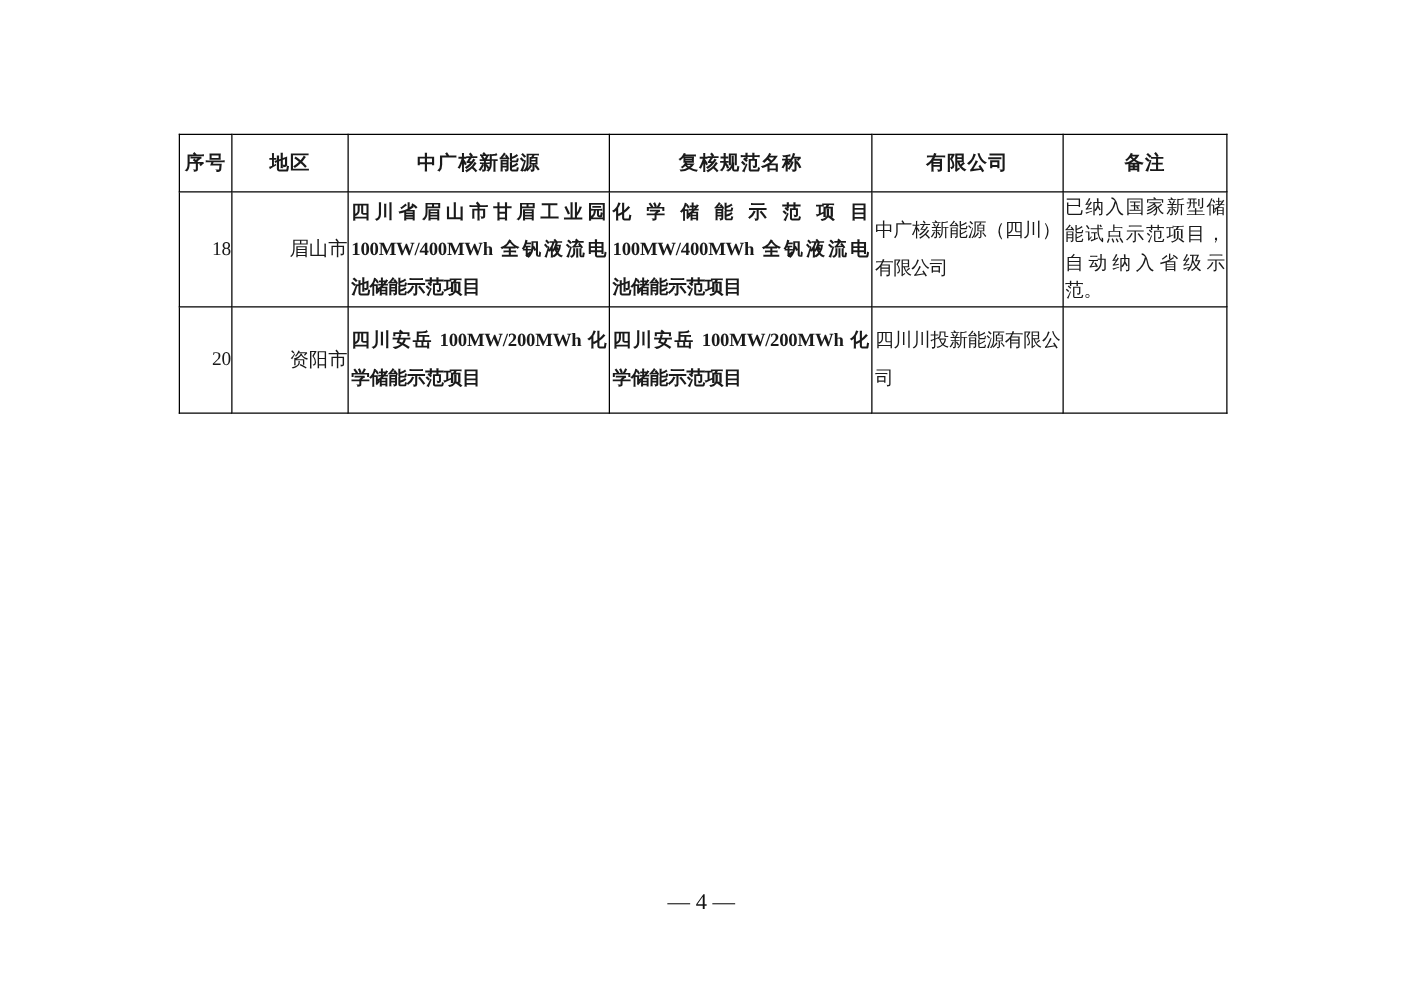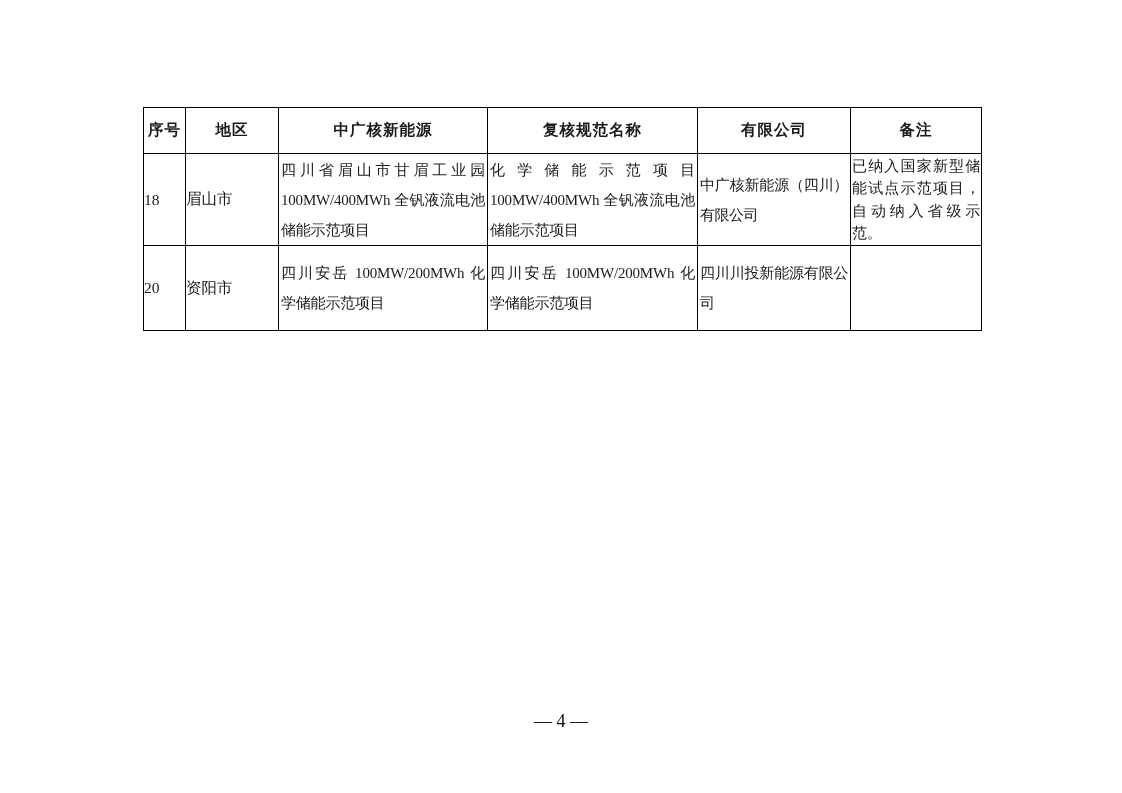--- a/index.html
+++ b/index.html
@@ -30,30 +30,31 @@
   .doc-table th {
     height: 46px;
     font-size: 15.5px;
     font-weight: bold;
     letter-spacing: 1px;
     white-space: nowrap;
   }
   .row-18 td { height: 92px; }
   .row-19 td { height: 85px; }
   td.c-center {
-    text-align: left;
+    text-align: right;
     font-size: 15.5px;
   }
   td.c-name {
     text-align: justify;
     text-justify: inter-character;
     font-size: 15px;
     line-height: 30px;
     padding: 0 2px;
     letter-spacing: -0.2px;
+    font-weight: bold;
   }
   td.c-applicant {
     text-align: justify;
     text-justify: inter-character;
     font-size: 15px;
     line-height: 30px;
     padding: 0 2px;
     letter-spacing: -0.5px;
     margin-left: 10px;
   }

